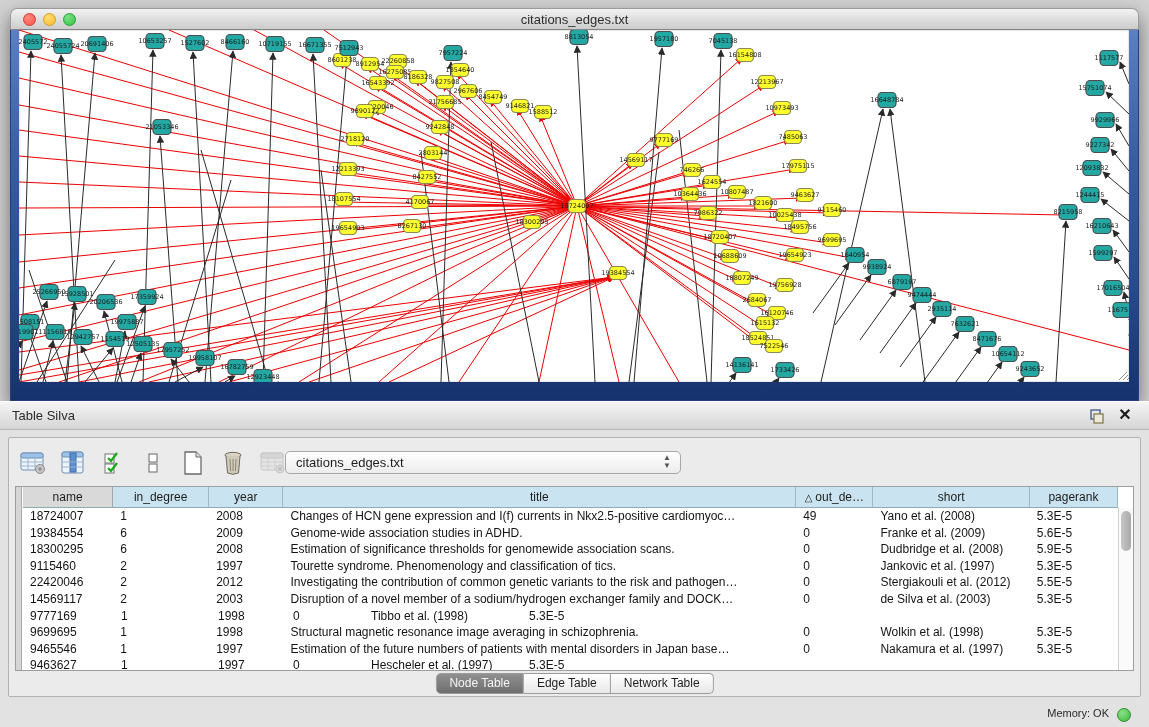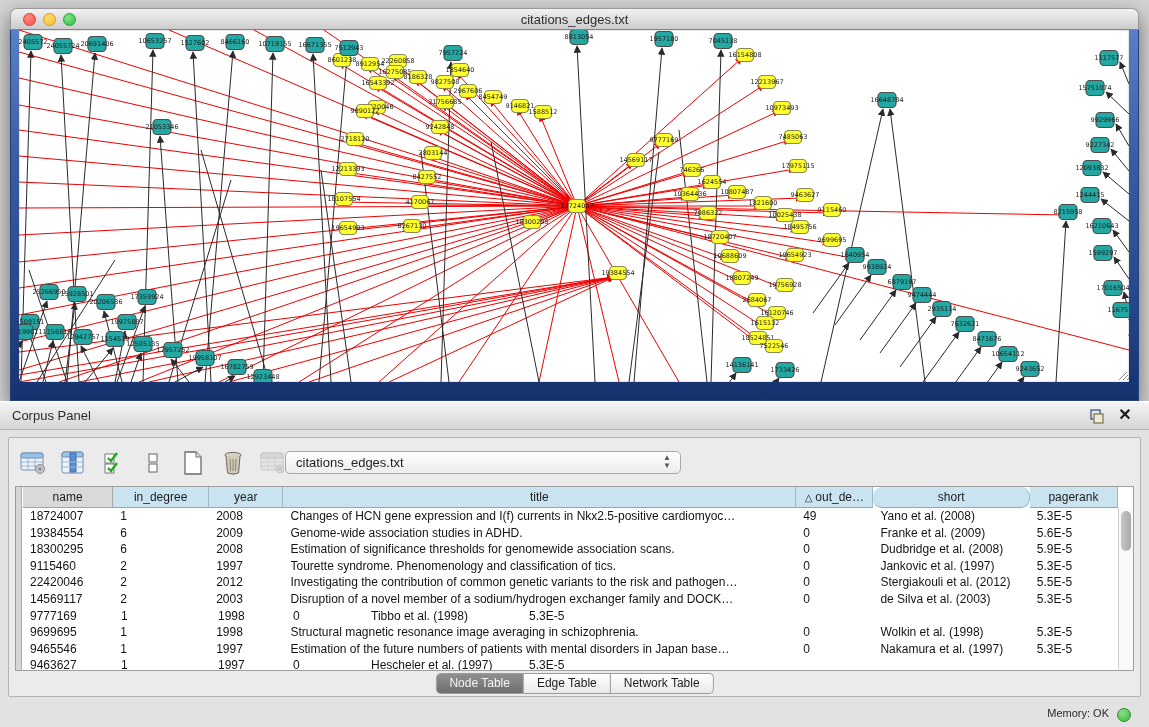--- a/index.html
+++ b/index.html
@@ -471,21 +471,21 @@
         <g>
           <path d="M1100,350 l8,-8 M1104,350 l5,-5 M1108,350 l2,-2" stroke="#8a8a8a" stroke-width="1" fill="none"></path>
         </g>
       </svg>
     </div>
   </div>
 </div>
 
 <div id="table-panel">
   <div id="panel-titlebar">
-    <div id="panel-title">Corpus Panel</div>
+    <div id="panel-title">Table Silva</div>
     <div id="float-btn">
       <svg width="17" height="17" viewBox="0 0 17 17">
         <rect x="3" y="2" width="9" height="9" fill="none" stroke="#49618e" stroke-width="1.4"></rect>
         <rect x="6" y="6" width="9" height="9" fill="#ece9dd" stroke="#8e8257" stroke-width="1.4"></rect>
       </svg>
     </div>
     <div id="close-btn">✕</div>
   </div>
 
   <div id="panel-content">
@@ -557,21 +557,21 @@
     </div>
 
     <div id="tbl">
       <div id="gutter"></div>
       <div id="thead">
           <div class="th name-col" style="width: 91px;">name</div>
           <div class="th" style="width: 97px;">in_degree</div>
           <div class="th" style="width: 75px;">year</div>
           <div class="th" style="width: 518px;">title</div>
           <div class="th" style="width: 78px;"><span class="sort-tri">△</span>out_de…</div>
-          <div class="th" style="width: 158px; border-radius: 9px;">short</div>
+          <div class="th" style="width: 158px;">short</div>
           <div class="th" style="width: 89px;">pagerank</div>
         </div>
       <div id="tbody">
           <div class="tr">
             <div class="td" style="width: 91px;">18724007</div>
             <div class="td" style="width: 97px;">1</div>
             <div class="td" style="width: 75px;">2008</div>
             <div class="td" style="width: 518px;">Changes of HCN gene expression and I(f) currents in Nkx2.5-positive cardiomyoc…</div>
             <div class="td" style="width: 78px;">49</div>
             <div class="td" style="width: 158px;">Yano et al. (2008)</div>

